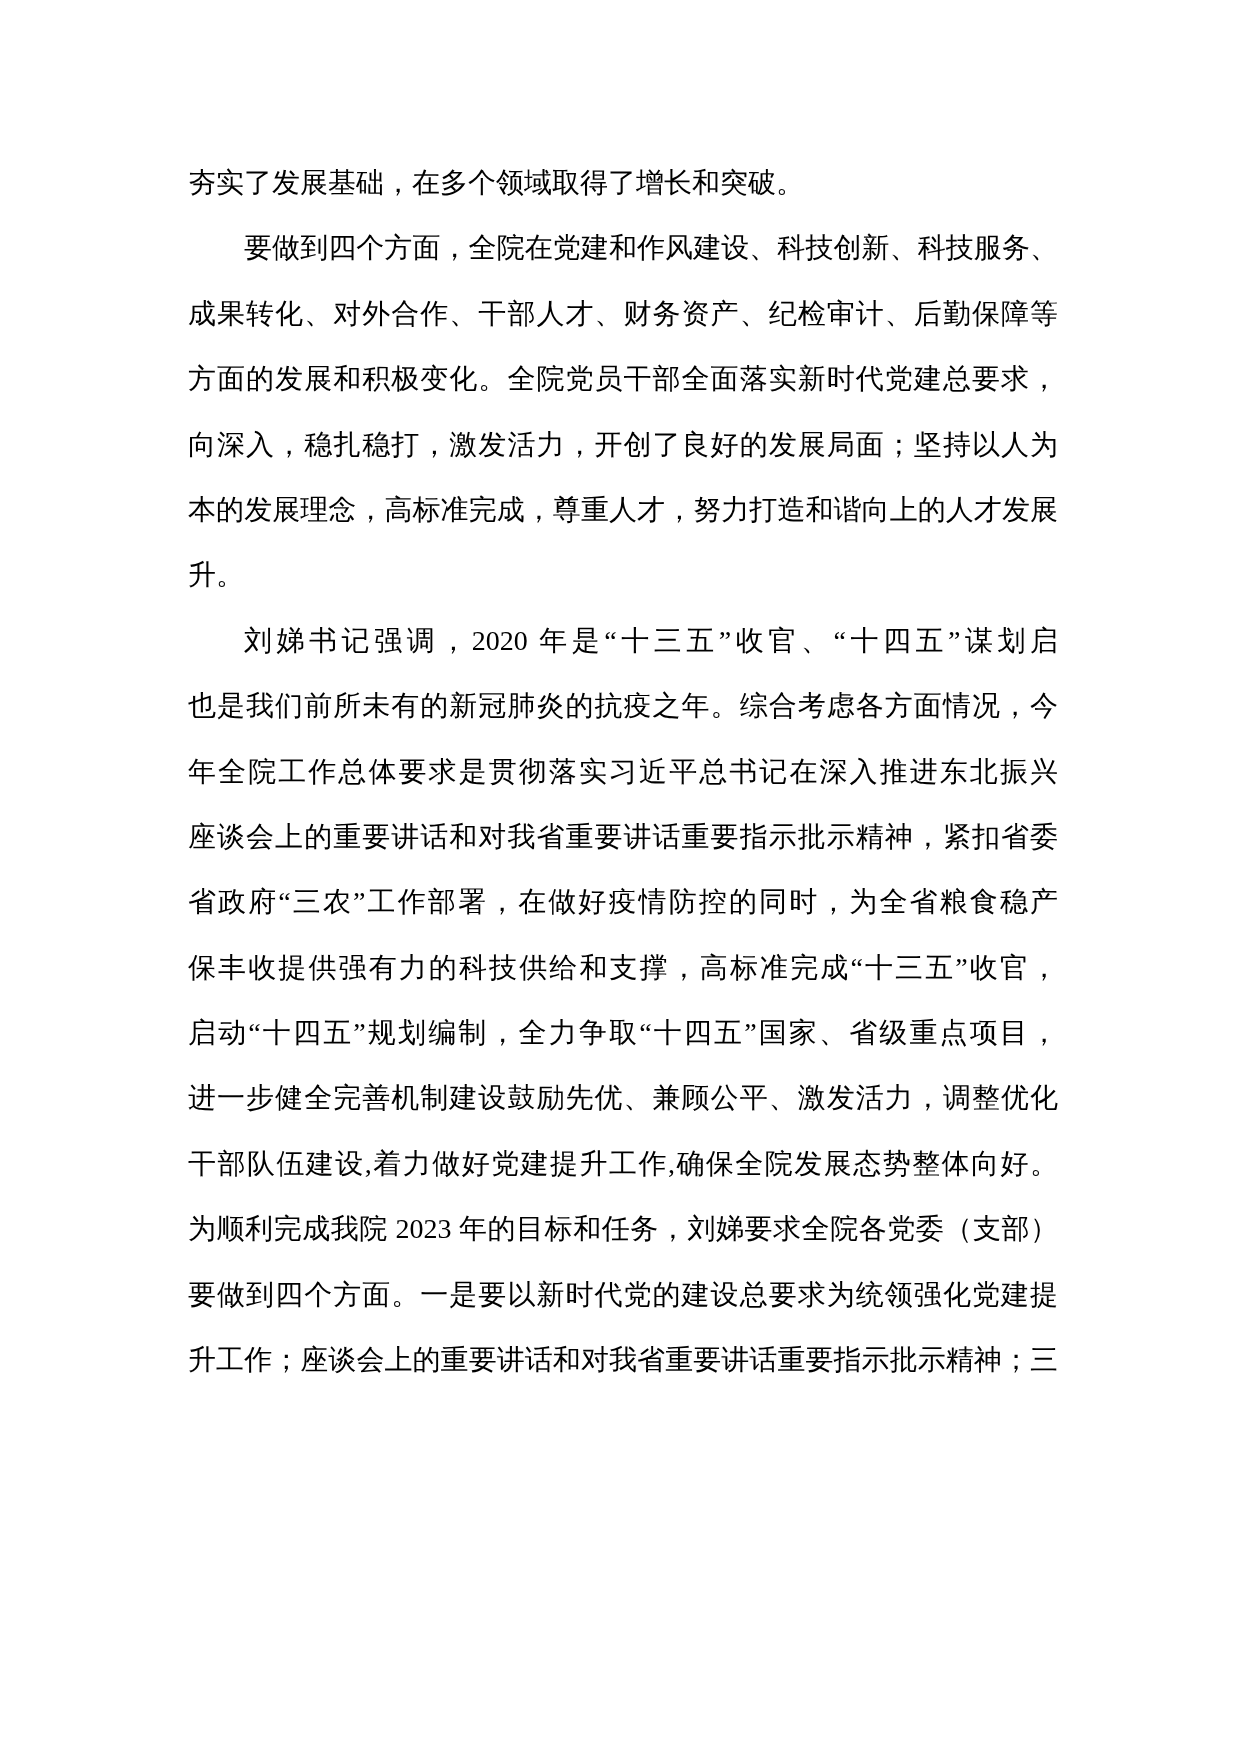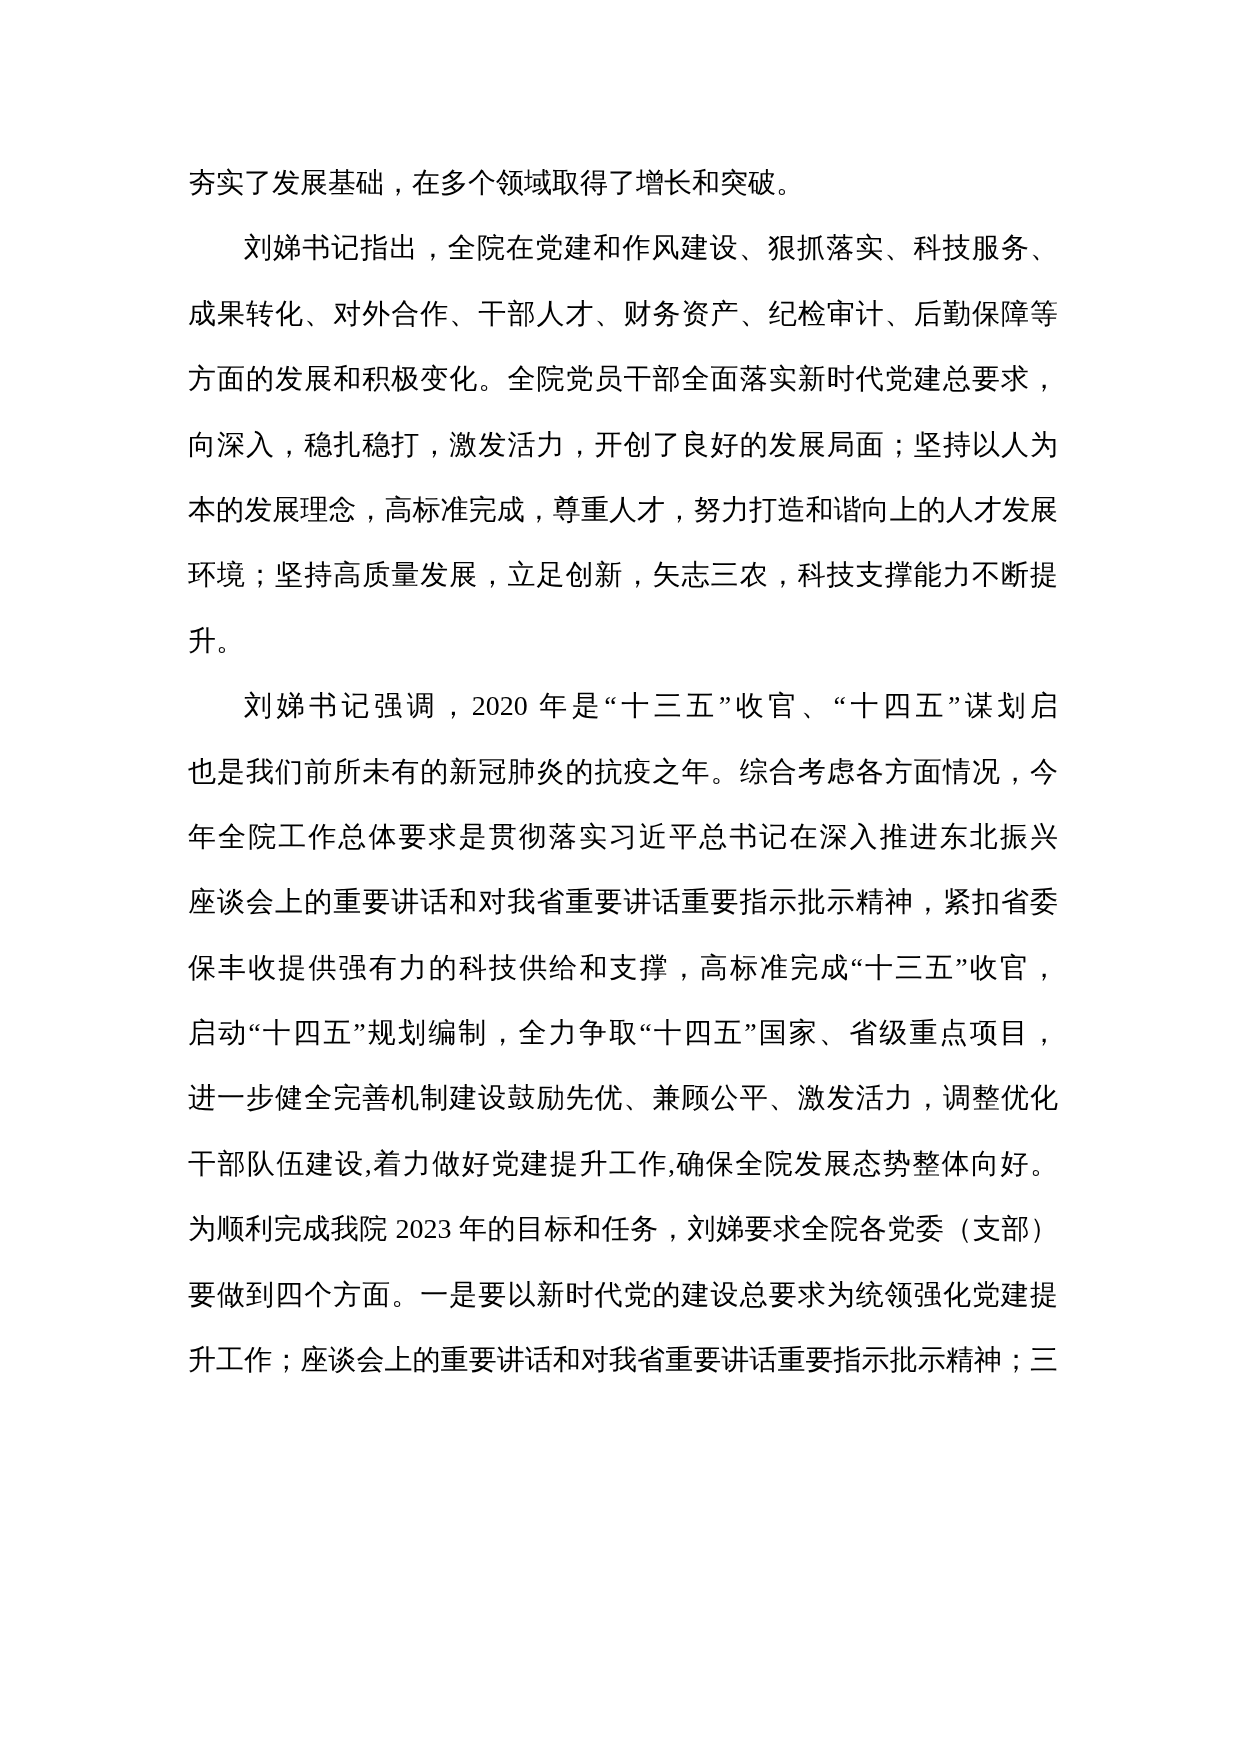--- a/index.html
+++ b/index.html
@@ -43,31 +43,31 @@
   .line.indent {
     text-indent: 56px;
   }
 </style>
 </head>
 <body>
 
 <div class="page">
   <div class="doc-body">
     <div class="line end">夯实了发展基础，在多个领域取得了增长和突破。</div>
-    <div class="line indent">刘娣书记指出，全院在党建和作风建设、狠抓落实、科技服务、</div>
+    <div class="line indent">要做到四个方面，全院在党建和作风建设、科技创新、科技服务、</div>
     <div class="line">成果转化、对外合作、干部人才、财务资产、纪检审计、后勤保障等</div>
     <div class="line">方面的发展和积极变化。全院党员干部全面落实新时代党建总要求，</div>
     <div class="line">向深入，稳扎稳打，激发活力，开创了良好的发展局面；坚持以人为</div>
     <div class="line">本的发展理念，高标准完成，尊重人才，努力打造和谐向上的人才发展</div>
-    <div class="line">环境；坚持高质量发展，立足创新，矢志三农，科技支撑能力不断提</div>
     <div class="line end">升。</div>
     <div class="line indent">刘娣书记强调，2020 年是“十三五”收官、“十四五”谋划启</div>
     <div class="line">也是我们前所未有的新冠肺炎的抗疫之年。综合考虑各方面情况，今</div>
     <div class="line">年全院工作总体要求是贯彻落实习近平总书记在深入推进东北振兴</div>
     <div class="line">座谈会上的重要讲话和对我省重要讲话重要指示批示精神，紧扣省委</div>
+    <div class="line">省政府“三农”工作部署，在做好疫情防控的同时，为全省粮食稳产</div>
     <div class="line">保丰收提供强有力的科技供给和支撑，高标准完成“十三五”收官，</div>
     <div class="line">启动“十四五”规划编制，全力争取“十四五”国家、省级重点项目，</div>
     <div class="line">进一步健全完善机制建设鼓励先优、兼顾公平、激发活力，调整优化</div>
     <div class="line">干部队伍建设,着力做好党建提升工作,确保全院发展态势整体向好。</div>
     <div class="line">为顺利完成我院 2023 年的目标和任务，刘娣要求全院各党委（支部）</div>
     <div class="line">要做到四个方面。一是要以新时代党的建设总要求为统领强化党建提</div>
     <div class="line">升工作；座谈会上的重要讲话和对我省重要讲话重要指示批示精神；三</div>
   </div>
 </div>
 

